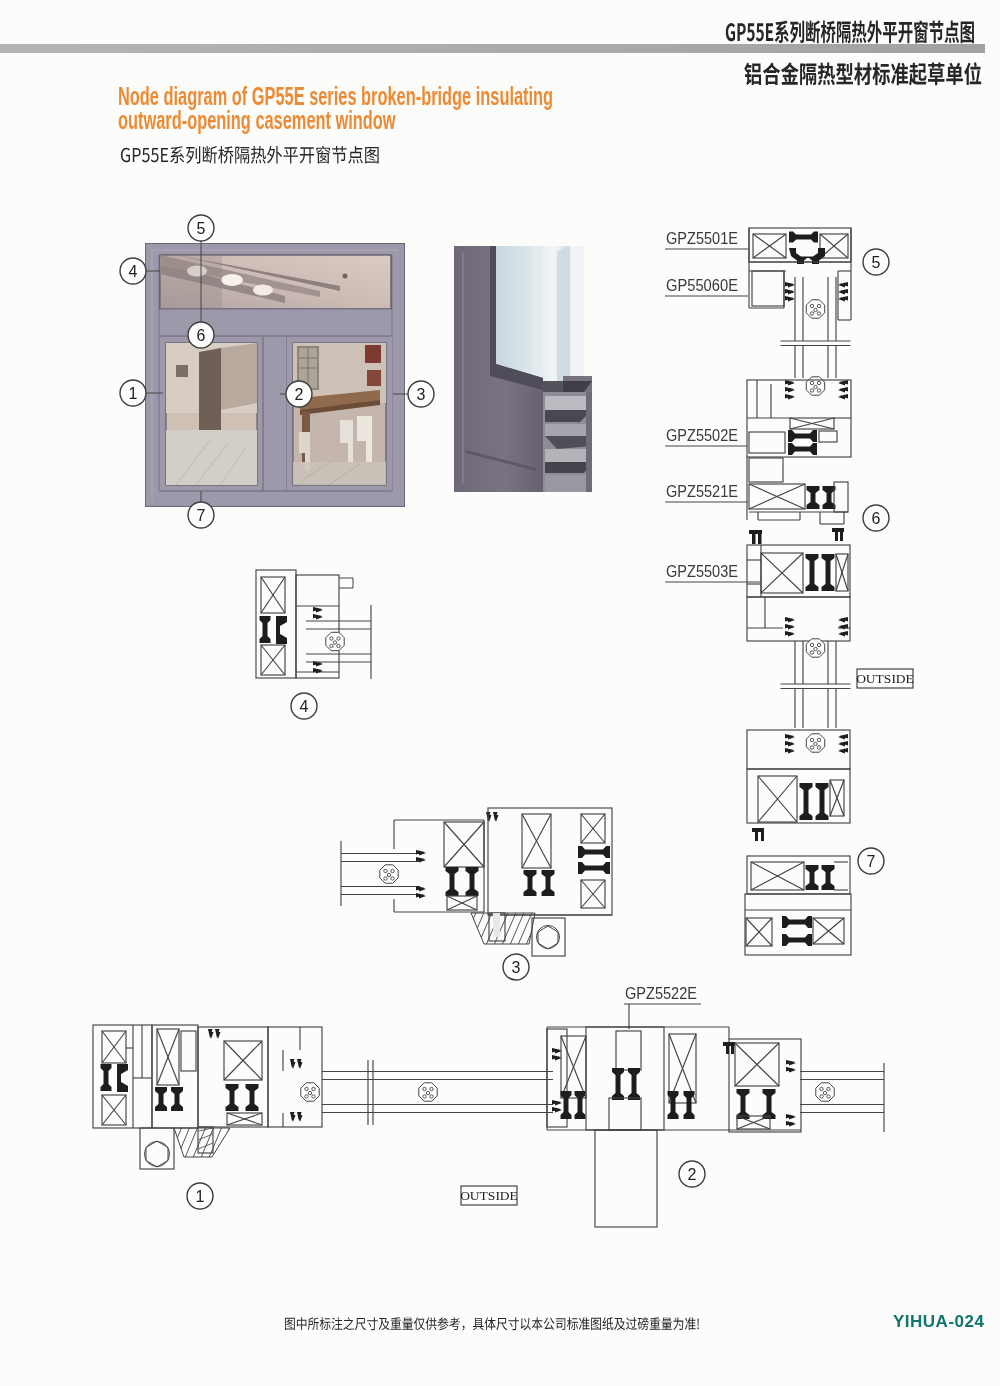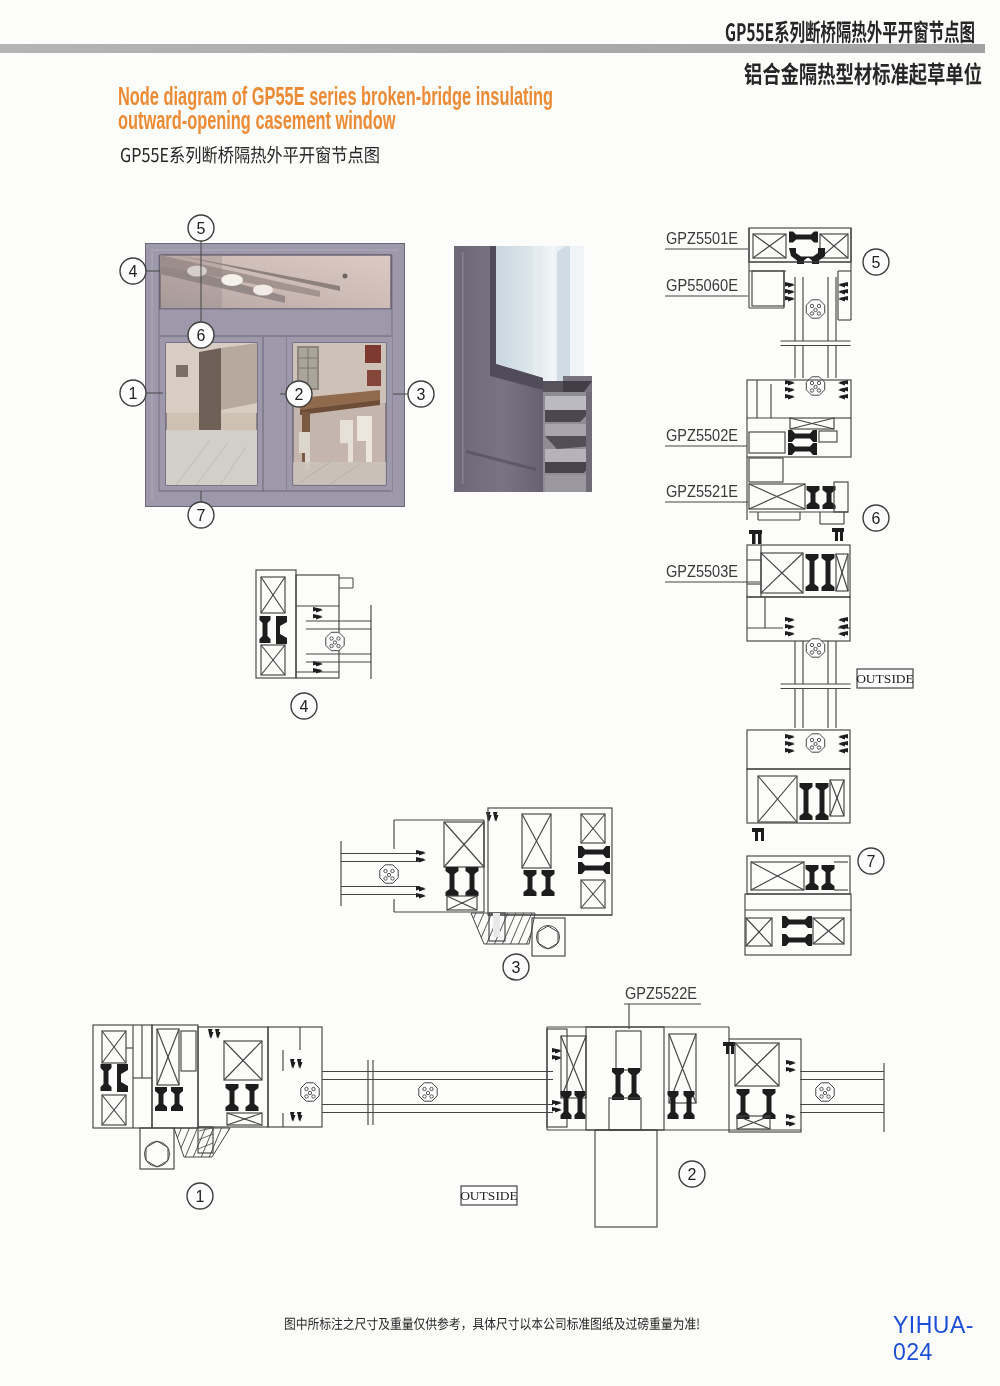--- a/index.html
+++ b/index.html
@@ -720,12 +720,12 @@
 
 <path transform="translate(725,41) scale(0.015452,-0.024000)" fill="#262626" d="M409 -14C511 -14 599 25 650 75V409H386V288H517V142C497 124 460 114 425 114C279 114 206 211 206 372C206 531 290 627 414 627C480 627 522 600 559 565L638 659C590 708 516 754 409 754C212 754 54 611 54 367C54 120 208 -14 409 -14Z M808 0H956V263H1055C1214 263 1341 339 1341 508C1341 683 1215 741 1051 741H808ZM956 380V623H1040C1142 623 1196 594 1196 508C1196 423 1147 380 1045 380Z M1661 -14C1796 -14 1919 81 1919 246C1919 407 1816 480 1691 480C1657 480 1631 474 1602 460L1616 617H1885V741H1489L1469 381L1536 338C1580 366 1604 376 1647 376C1721 376 1772 328 1772 242C1772 155 1718 106 1641 106C1573 106 1520 140 1478 181L1410 87C1466 32 1543 -14 1661 -14Z M2251 -14C2386 -14 2509 81 2509 246C2509 407 2406 480 2281 480C2247 480 2221 474 2192 460L2206 617H2475V741H2079L2059 381L2126 338C2170 366 2194 376 2237 376C2311 376 2362 328 2362 242C2362 155 2308 106 2231 106C2163 106 2110 140 2068 181L2000 87C2056 32 2133 -14 2251 -14Z M2655 0H3120V124H2803V322H3062V446H2803V617H3109V741H2655Z M3421 216C3374 153 3293 84 3217 43C3247 25 3298 -14 3322 -37C3395 13 3484 96 3543 173ZM3798 158C3876 100 3974 17 4018 -37L4125 34C4074 90 3973 169 3896 221ZM3821 441C3839 423 3859 402 3878 381L3577 361C3706 427 3835 506 3954 599L3867 677C3823 639 3774 602 3725 568L3526 558C3585 600 3643 648 3694 698C3824 711 3947 729 4051 754L3965 853C3796 812 3517 787 3271 778C3283 751 3297 703 3300 673C3373 675 3450 679 3527 684C3475 636 3423 598 3402 585C3372 564 3349 550 3326 547C3338 517 3354 466 3359 444C3382 453 3415 458 3572 469C3507 430 3452 401 3422 388C3359 356 3320 339 3281 333C3293 303 3310 248 3315 227C3348 240 3393 247 3623 266V44C3623 33 3618 30 3601 29C3584 29 3523 29 3471 31C3489 0 3509 -51 3515 -86C3589 -86 3645 -85 3689 -67C3733 -48 3745 -17 3745 41V275L3952 292C3977 259 3999 228 4014 202L4108 260C4068 324 3986 418 3911 488Z M4796 743V167H4914V743ZM5003 840V50C5003 34 4997 29 4980 29C4963 28 4908 28 4858 30C4874 -2 4891 -53 4896 -85C4978 -86 5034 -82 5072 -64C5110 -45 5123 -14 5123 51V840ZM4352 283C4389 252 4437 210 4470 177C4409 98 4331 39 4239 4C4264 -20 4295 -67 4311 -98C4541 9 4685 211 4733 563L4658 585L4637 582H4454C4464 617 4474 653 4482 689H4751V804H4227V689H4361C4330 553 4280 428 4208 348C4234 329 4281 287 4299 265C4345 320 4384 391 4416 472H4601C4585 402 4563 339 4535 282C4502 311 4455 348 4421 374Z M5372 753C5390 699 5404 627 5406 581L5483 606C5481 653 5465 723 5445 777ZM5748 742V439C5748 304 5741 155 5689 12V106H5351V261C5366 233 5385 195 5393 168C5429 201 5462 249 5491 303V126H5589V340C5616 302 5644 261 5658 235L5722 316C5702 339 5617 430 5589 454V460H5719V560H5589V602L5656 580C5677 624 5704 694 5729 755L5635 777C5626 726 5607 654 5589 605V849H5491V560H5370V460H5482C5450 389 5401 316 5351 272V817H5247V2H5685L5674 -26C5705 -45 5745 -74 5767 -98C5843 62 5859 238 5861 408H5950V-89H6063V408H6150V519H5861V667C5962 692 6069 726 6152 767L6053 856C5980 813 5858 769 5748 742Z M6348 850V663H6219V552H6341C6312 431 6259 290 6198 212C6218 180 6244 125 6255 91C6290 142 6321 216 6348 297V-89H6457V375C6475 338 6492 301 6501 276L6553 336C6574 312 6605 267 6616 244C6642 261 6667 279 6689 300V250C6689 166 6670 63 6535 -12C6559 -27 6604 -70 6621 -93C6769 -6 6803 134 6803 246V336H6725C6764 379 6796 429 6821 486H6905C6930 433 6962 380 6999 334H6915V-84H7035V293C7051 277 7067 262 7083 250C7101 277 7136 317 7161 336C7108 369 7056 426 7019 486H7140V593H6861C6871 628 6880 666 6887 705C6964 714 7039 727 7102 743L7033 842C6922 813 6751 793 6599 784C6611 757 6626 714 6629 686C6674 687 6722 690 6769 694C6763 658 6754 625 6743 593H6581V486H6694C6662 434 6621 390 6570 356C6554 384 6483 487 6457 520V552H6559V663H6457V850Z M7711 595H7979V537H7711ZM7611 675V456H8086V675ZM7568 812V711H8135V812ZM7244 810V-87H7347V703H7426C7410 638 7389 556 7369 495C7427 424 7439 359 7439 312C7439 283 7434 260 7422 251C7414 246 7405 244 7394 244C7383 242 7368 243 7351 245C7367 215 7377 170 7377 141C7401 141 7424 141 7442 144C7464 147 7483 154 7499 166C7531 190 7544 233 7544 298C7544 357 7532 428 7471 508C7500 585 7532 686 7558 770L7480 814L7463 810ZM7915 322C7902 282 7878 227 7856 186H7788L7847 212C7834 241 7805 289 7783 324L7711 295C7731 262 7755 216 7769 186H7705V108H7798V-66H7896V108H7989V186H7938L7997 290ZM7574 421V-90H7676V333H8015V19C8015 9 8012 7 8003 7C7994 6 7967 6 7941 7C7953 -20 7965 -61 7967 -90C8019 -90 8056 -88 8084 -73C8113 -56 8119 -28 8119 17V421Z M8506 109C8517 47 8525 -35 8525 -84L8643 -67C8642 -18 8630 61 8617 122ZM8710 111C8732 49 8755 -31 8761 -80L8881 -57C8873 -7 8847 71 8822 130ZM8914 113C8959 48 9012 -40 9033 -94L9147 -43C9122 12 9066 97 9020 157ZM8335 150C8303 80 8252 0 8212 -47L8327 -94C8368 -38 8418 47 8450 120ZM8720 851 8718 711H8601V610H8714C8711 564 8706 522 8699 484L8640 517L8589 443L8578 546L8479 523V606H8583V716H8479V847H8369V716H8236V606H8369V498L8213 465L8237 349L8369 382V289C8369 277 8365 273 8351 273C8338 273 8296 273 8256 275C8270 244 8285 198 8288 167C8355 167 8402 170 8436 187C8470 205 8479 234 8479 288V410L8585 437L8583 434L8667 383C8640 326 8600 279 8538 242C8564 222 8598 180 8612 153C8683 197 8731 252 8763 320C8801 294 8835 270 8858 249L8918 345C8889 368 8846 396 8799 425C8813 480 8821 542 8825 610H8918C8913 340 8914 171 9042 171C9117 171 9148 207 9159 330C9132 338 9092 356 9070 375C9067 304 9061 274 9047 274C9016 274 9020 433 9031 711H8830L8833 851Z M9379 850C9348 678 9288 511 9201 411C9229 393 9281 355 9302 335C9353 401 9397 490 9433 590H9584C9570 505 9550 431 9523 365C9487 393 9445 424 9413 447L9341 365C9380 334 9432 293 9470 258C9405 150 9315 73 9204 22C9234 1 9284 -49 9304 -79C9531 35 9680 278 9728 683L9642 708L9619 704H9470C9481 745 9491 787 9500 829ZM9768 849V-90H9894V426C9955 361 10022 288 10056 238L10158 319C10110 382 10008 480 9939 548L9894 515V849Z M10338 604C10371 537 10402 449 10412 395L10529 432C10517 488 10482 572 10448 637ZM10908 640C10889 574 10853 486 10821 428L10926 397C10960 449 11001 530 11037 607ZM10225 364V243H10616V-89H10741V243H11136V364H10741V669H11078V788H10278V669H10616V364Z M11804 678V433H11575V462V678ZM11225 433V318H11441C11422 200 11368 84 11222 -4C11252 -24 11298 -67 11319 -94C11493 16 11550 167 11568 318H11804V-90H11930V318H12136V433H11930V678H12107V792H11258V678H11451V463V433Z M12551 678C12460 619 12335 576 12235 552L12294 457C12408 488 12538 548 12636 616ZM12594 567C12582 536 12562 498 12542 465H12324V-90H12446V-62H12912V-84H13040V465H12666C12685 490 12705 517 12723 546ZM12446 23V379H12912V23ZM12547 183C12571 174 12597 164 12623 153C12572 127 12514 109 12455 97C12472 79 12494 47 12504 26C12579 45 12652 72 12714 110C12762 87 12804 63 12833 43L12892 106C12865 124 12828 144 12787 164C12828 201 12863 245 12887 298L12827 326L12810 322H12638L12656 357L12570 371C12550 326 12511 278 12452 241C12473 231 12502 205 12517 186C12546 207 12570 229 12590 253H12757C12741 234 12723 217 12703 201C12668 216 12633 229 12601 240ZM12583 829 12605 774H12243V596H12364V682H12807L12733 614C12841 573 12984 505 13052 459L13132 535C13097 557 13049 581 12997 605H13115V774H12750C12739 802 12725 832 12712 856ZM12807 682H12988V609C12927 637 12861 663 12807 682Z M13274 492V376H13510V-87H13638V376H13925V176C13925 162 13919 159 13900 158C13881 158 13809 158 13751 161C13767 125 13782 71 13786 34C13879 34 13945 34 13991 53C14039 72 14051 109 14051 173V492ZM13795 850V751H13567V850H13444V751H13228V636H13444V540H13567V636H13795V540H13922V636H14131V751H13922V850Z M14447 444H14906V315H14447ZM14498 128C14511 59 14519 -30 14519 -83L14640 -68C14639 -15 14627 72 14612 139ZM14704 127C14733 62 14763 -25 14773 -78L14890 -48C14878 5 14844 89 14814 152ZM14908 133C14955 66 15010 -25 15031 -83L15147 -38C15122 21 15064 108 15015 172ZM14334 164C14305 91 14257 11 14208 -32L14319 -86C14371 -32 14420 55 14449 135ZM14332 555V204H15029V555H14735V649H15095V761H14735V850H14613V555Z M15251 811V-90H15366V-54H15988V-90H16109V811ZM15445 139C15579 124 15744 86 15844 51H15366V349C15383 325 15401 291 15409 268C15464 281 15519 298 15574 319L15537 267C15621 250 15727 214 15786 186L15835 260C15778 285 15684 314 15604 331C15631 343 15659 355 15685 369C15762 330 15848 300 15935 281C15946 303 15968 334 15988 356V51H15857L15908 132C15805 166 15636 203 15499 217ZM15583 704C15535 631 15451 559 15370 514C15393 497 15431 462 15449 442C15469 455 15489 470 15510 487C15532 467 15556 448 15581 430C15513 403 15438 381 15366 367V704ZM15594 704H15988V372C15919 385 15849 404 15786 428C15854 475 15912 530 15953 592L15886 632L15869 627H15649C15661 642 15673 658 15683 673ZM15681 476C15645 495 15613 516 15586 539H15779C15751 516 15717 495 15681 476Z"></path>
 
 <path transform="translate(744,83) scale(0.018308,-0.024000)" fill="#262626" d="M562 706H782V557H562ZM449 811V450H902V811ZM420 353V-88H533V-36H813V-84H932V353ZM533 72V245H813V72ZM56 361V253H178V102C178 49 145 11 123 -7C141 -24 171 -65 182 -88C200 -67 233 -44 406 66C397 89 384 137 379 169L288 115V253H390V361H288V458H378V565H131C150 588 168 613 184 640H404V752H245C254 773 263 794 271 815L166 848C134 759 80 674 19 619C36 591 65 528 73 502C85 513 96 524 107 537V458H178V361Z M1509 854C1403 698 1213 575 1028 503C1062 472 1097 427 1116 393C1161 414 1207 438 1251 465V416H1752V483C1800 454 1849 430 1898 407C1914 445 1949 490 1980 518C1844 567 1711 635 1582 754L1616 800ZM1344 527C1403 570 1459 617 1509 669C1568 612 1626 566 1683 527ZM1185 330V-88H1308V-44H1705V-84H1834V330ZM1308 67V225H1705V67Z M2486 861C2391 712 2210 610 2020 556C2051 526 2084 479 2101 445C2145 461 2188 479 2230 499V450H2434V346H2114V238H2260L2180 204C2214 154 2248 87 2264 42H2066V-68H2936V42H2720C2751 85 2790 145 2826 202L2725 238H2884V346H2563V450H2765V509C2810 486 2856 466 2901 451C2920 481 2957 530 2984 555C2833 597 2670 681 2572 770L2600 810ZM2674 560H2341C2400 597 2454 640 2503 689C2553 642 2612 598 2674 560ZM2434 238V42H2288L2370 78C2356 122 2318 188 2282 238ZM2563 238H2709C2689 185 2652 115 2622 70L2688 42H2563Z M3532 595H3800V537H3532ZM3432 675V456H3907V675ZM3389 812V711H3956V812ZM3065 810V-87H3168V703H3247C3231 638 3210 556 3190 495C3248 424 3260 359 3260 312C3260 283 3255 260 3243 251C3235 246 3226 244 3215 244C3204 242 3189 243 3172 245C3188 215 3198 170 3198 141C3222 141 3245 141 3263 144C3285 147 3304 154 3320 166C3352 190 3365 233 3365 298C3365 357 3353 428 3292 508C3321 585 3353 686 3379 770L3301 814L3284 810ZM3736 322C3723 282 3699 227 3677 186H3609L3668 212C3655 241 3626 289 3604 324L3532 295C3552 262 3576 216 3590 186H3526V108H3619V-66H3717V108H3810V186H3759L3818 290ZM3395 421V-90H3497V333H3836V19C3836 9 3833 7 3824 7C3815 6 3788 6 3762 7C3774 -20 3786 -61 3788 -90C3840 -90 3877 -88 3905 -73C3934 -56 3940 -28 3940 17V421Z M4327 109C4338 47 4346 -35 4346 -84L4464 -67C4463 -18 4451 61 4438 122ZM4531 111C4553 49 4576 -31 4582 -80L4702 -57C4694 -7 4668 71 4643 130ZM4735 113C4780 48 4833 -40 4854 -94L4968 -43C4943 12 4887 97 4841 157ZM4156 150C4124 80 4073 0 4033 -47L4148 -94C4189 -38 4239 47 4271 120ZM4541 851 4539 711H4422V610H4535C4532 564 4527 522 4520 484L4461 517L4410 443L4399 546L4300 523V606H4404V716H4300V847H4190V716H4057V606H4190V498L4034 465L4058 349L4190 382V289C4190 277 4186 273 4172 273C4159 273 4117 273 4077 275C4091 244 4106 198 4109 167C4176 167 4223 170 4257 187C4291 205 4300 234 4300 288V410L4406 437L4404 434L4488 383C4461 326 4421 279 4359 242C4385 222 4419 180 4433 153C4504 197 4552 252 4584 320C4622 294 4656 270 4679 249L4739 345C4710 368 4667 396 4620 425C4634 480 4642 542 4646 610H4739C4734 340 4735 171 4863 171C4938 171 4969 207 4980 330C4953 338 4913 356 4891 375C4888 304 4882 274 4868 274C4837 274 4841 433 4852 711H4651L4654 851Z M5611 792V452H5721V792ZM5794 838V411C5794 398 5790 395 5775 395C5761 393 5712 393 5666 395C5681 366 5697 320 5702 290C5772 290 5824 292 5861 308C5898 326 5908 354 5908 409V838ZM5364 709V604H5279V709ZM5148 243V134H5438V54H5046V-57H5951V54H5561V134H5851V243H5561V322H5476V498H5569V604H5476V709H5547V814H5090V709H5169V604H5056V498H5157C5142 448 5108 400 5035 362C5056 345 5097 301 5113 278C5213 333 5255 415 5271 498H5364V305H5438V243Z M6744 848V643H6476V529H6708C6635 383 6513 235 6390 157C6420 132 6456 90 6477 59C6573 131 6669 244 6744 364V58C6744 40 6737 35 6719 34C6700 34 6639 34 6584 36C6600 2 6619 -52 6624 -85C6711 -85 6774 -82 6816 -62C6857 -43 6871 -11 6871 57V529H6967V643H6871V848ZM6200 850V643H6045V529H6185C6151 409 6088 275 6016 195C6037 163 6066 112 6078 76C6124 131 6165 211 6200 299V-89H6321V365C6354 323 6387 277 6406 245L6476 347C6454 372 6359 469 6321 503V529H6448V643H6321V850Z M7467 788V676H7908V788ZM7773 315C7816 212 7856 78 7866 -4L7974 35C7961 119 7917 248 7872 349ZM7465 345C7441 241 7399 132 7348 63C7374 50 7421 18 7442 1C7494 79 7544 203 7573 320ZM7421 549V437H7617V54C7617 41 7613 38 7600 38C7587 38 7545 37 7505 39C7521 4 7536 -49 7539 -84C7607 -84 7656 -82 7693 -62C7731 -42 7739 -8 7739 51V437H7964V549ZM7173 850V652H7034V541H7150C7124 429 7074 298 7016 226C7037 195 7066 142 7077 109C7113 161 7146 238 7173 321V-89H7292V385C7319 342 7346 296 7360 266L7424 361C7406 385 7321 489 7292 520V541H7409V652H7292V850Z M8034 761C8078 683 8132 579 8155 514L8272 571C8246 635 8187 735 8142 810ZM8035 8 8161 -44C8205 57 8252 179 8293 297L8182 352C8137 225 8078 92 8035 8ZM8459 375H8638V282H8459ZM8459 478V574H8638V478ZM8600 800C8623 763 8650 715 8668 676H8488C8508 721 8526 768 8542 815L8432 843C8383 683 8297 530 8193 436C8218 415 8259 371 8277 348C8301 373 8325 401 8348 432V-91H8459V-25H8969V82H8756V179H8933V282H8756V375H8934V478H8756V574H8953V676H8734L8787 704C8769 743 8735 803 8703 847ZM8459 179H8638V82H8459Z M9077 389C9075 217 9064 50 9015 -52C9041 -63 9094 -88 9115 -103C9136 -54 9152 6 9163 73C9241 -39 9361 -64 9547 -64H9935C9942 -28 9963 27 9981 54C9890 50 9623 50 9547 51C9470 51 9406 55 9354 70V236H9496V339H9354V447H9505V553H9331V646H9480V750H9331V847H9219V750H9070V646H9219V553H9042V447H9244V136C9218 164 9198 201 9181 250C9184 293 9186 336 9187 381ZM9542 552V243C9542 128 9576 96 9687 96C9710 96 9804 96 9829 96C9927 96 9957 137 9970 287C9939 295 9890 314 9866 332C9861 221 9855 203 9819 203C9797 203 9721 203 9704 203C9664 203 9658 207 9658 243V448H9798V423H9913V811H9534V706H9798V552Z M10268 375H10727V317H10268ZM10268 516H10727V460H10268ZM10153 608V226H10435V165H10053V57H10435V-89H10556V57H10950V165H10556V226H10847V608ZM10056 792V687H10266V624H10383V687H10614V624H10731V687H10946V792H10731V850H10614V792H10383V850H10266V792Z M11254 422H11436V353H11254ZM11560 422H11750V353H11560ZM11254 581H11436V513H11254ZM11560 581H11750V513H11560ZM11682 842C11662 792 11628 728 11595 679H11380L11424 700C11404 742 11358 802 11320 846L11216 799C11245 764 11277 717 11298 679H11137V255H11436V189H11048V78H11436V-87H11560V78H11955V189H11560V255H11874V679H11731C11758 716 11788 760 11816 803Z M12421 508C12448 374 12473 198 12481 94L12599 127C12589 229 12560 401 12530 533ZM12553 836C12569 788 12590 724 12598 681H12363V565H12922V681H12613L12718 711C12707 753 12686 816 12667 864ZM12326 66V-50H12956V66H12785C12821 191 12858 366 12883 517L12757 537C12744 391 12710 197 12676 66ZM12259 846C12208 703 12121 560 12030 470C12050 441 12083 375 12094 345C12116 368 12137 393 12158 421V-88H12279V609C12315 674 12346 743 12372 810Z"></path>
 
 <path transform="translate(120,162) scale(0.016229,-0.019000)" fill="#262626" d="M389 -13C487 -13 568 23 615 72V380H374V303H530V111C501 84 450 68 398 68C241 68 153 184 153 369C153 552 249 665 397 665C470 665 518 634 555 596L605 656C563 700 496 746 394 746C200 746 58 603 58 366C58 128 196 -13 389 -13Z M790 0H882V292H1003C1164 292 1273 363 1273 518C1273 678 1163 733 999 733H790ZM882 367V658H987C1116 658 1181 625 1181 518C1181 413 1120 367 991 367Z M1584 -13C1707 -13 1824 78 1824 238C1824 400 1724 472 1603 472C1559 472 1526 461 1493 443L1512 655H1788V733H1432L1408 391L1457 360C1499 388 1530 403 1579 403C1671 403 1731 341 1731 236C1731 129 1662 63 1575 63C1490 63 1436 102 1395 144L1349 84C1399 35 1469 -13 1584 -13Z M2139 -13C2262 -13 2379 78 2379 238C2379 400 2279 472 2158 472C2114 472 2081 461 2048 443L2067 655H2343V733H1987L1963 391L2012 360C2054 388 2085 403 2134 403C2226 403 2286 341 2286 236C2286 129 2217 63 2130 63C2045 63 1991 102 1950 144L1904 84C1954 35 2024 -13 2139 -13Z M2533 0H2966V79H2625V346H2903V425H2625V655H2955V733H2533Z M3307 224C3254 152 3171 78 3091 30C3111 19 3142 -6 3157 -20C3233 34 3322 116 3382 197ZM3657 190C3740 126 3843 34 3893 -22L3957 23C3903 80 3800 168 3716 229ZM3685 444C3711 420 3739 392 3766 363L3326 334C3476 408 3629 500 3777 612L3719 660C3669 619 3614 580 3561 543L3316 531C3388 582 3461 646 3528 716C3658 729 3781 747 3876 770L3824 833C3662 792 3371 765 3128 753C3136 736 3145 706 3147 688C3235 692 3329 698 3422 706C3357 638 3283 578 3257 561C3227 539 3203 524 3183 521C3191 502 3202 469 3204 454C3225 462 3256 466 3459 478C3374 425 3301 385 3266 369C3204 338 3159 319 3127 315C3136 295 3147 260 3150 245C3178 256 3217 261 3492 282V20C3492 9 3489 5 3472 4C3456 3 3401 3 3341 6C3353 -15 3366 -47 3370 -69C3443 -69 3493 -68 3526 -56C3560 -44 3568 -23 3568 19V288L3817 306C3846 273 3870 242 3887 216L3947 252C3906 313 3820 405 3743 474Z M4663 724V164H4737V724ZM4869 835V17C4869 1 4863 -4 4847 -4C4831 -5 4779 -5 4724 -3C4734 -24 4746 -56 4749 -76C4826 -76 4874 -74 4903 -63C4933 -51 4945 -29 4945 18V835ZM4202 302C4253 267 4315 218 4354 181C4286 85 4199 17 4100 -22C4116 -37 4136 -66 4145 -85C4357 10 4512 205 4562 552L4516 566L4503 563H4278C4294 611 4308 662 4320 714H4592V786H4082V714H4245C4210 561 4154 419 4074 326C4091 315 4120 290 4132 276C4179 335 4219 409 4253 494H4480C4461 400 4432 317 4394 247C4355 281 4294 326 4245 357Z M5487 773C5473 721 5446 643 5424 594L5469 578C5493 623 5522 695 5547 755ZM5211 755C5233 700 5250 628 5254 580L5307 598C5302 645 5283 717 5260 771ZM5341 838V539H5198V474H5332C5297 385 5236 290 5180 238C5190 222 5206 195 5213 176C5259 220 5305 294 5341 370V120H5406V386C5441 340 5484 280 5501 250L5545 302C5525 329 5435 434 5406 462V474H5552V539H5406V838ZM5105 804V22H5526V89H5172V804ZM5590 739V421C5590 266 5581 104 5511 -40C5530 -51 5556 -70 5569 -85C5648 70 5661 242 5661 421V434H5806V-81H5877V434H5982V504H5661V690C5773 714 5894 747 5978 786L5916 842C5841 803 5706 765 5590 739Z M6542 335V258C6542 168 6518 52 6387 -34C6402 -44 6431 -70 6441 -85C6580 9 6614 149 6614 256V335ZM6778 333V-76H6853V333ZM6422 580V512H6568C6526 433 6467 370 6389 325C6404 311 6427 279 6436 265C6531 325 6599 407 6647 512H6748C6793 420 6869 323 6940 272C6952 289 6975 314 6991 327C6930 365 6864 438 6820 512H6977V580H6673C6688 624 6700 672 6710 724C6791 734 6868 747 6929 763L6883 826C6781 796 6601 776 6451 765C6459 748 6469 721 6471 703C6523 706 6579 710 6635 715C6626 667 6614 621 6598 580ZM6214 840V647H6071V577H6207C6176 440 6114 281 6051 197C6065 179 6083 146 6091 124C6137 191 6181 298 6214 410V-79H6282V450C6309 402 6339 344 6352 314L6398 368C6382 397 6307 510 6282 541V577H6400V647H6282V840Z M7529 619H7849V525H7529ZM7464 674V470H7917V674ZM7413 795V730H7973V795ZM7099 800V-77H7165V732H7292C7271 665 7241 577 7212 505C7284 425 7302 357 7302 302C7302 271 7296 243 7281 232C7273 226 7262 224 7250 223C7234 222 7214 223 7192 224C7203 205 7210 176 7211 158C7233 157 7258 157 7278 159C7298 162 7316 167 7330 178C7358 198 7369 241 7369 295C7369 358 7352 430 7280 514C7313 593 7350 692 7379 773L7330 803L7319 800ZM7787 339C7769 297 7737 236 7710 194H7528V141H7655V-58H7719V141H7852V194H7767C7792 231 7818 275 7841 316ZM7543 321C7572 281 7605 228 7620 194L7670 218C7656 251 7621 303 7592 341ZM7421 414V-80H7486V355H7890V-4C7890 -15 7887 -17 7876 -17C7866 -18 7834 -18 7798 -17C7806 -35 7815 -62 7817 -80C7870 -80 7906 -79 7928 -68C7951 -57 7957 -38 7957 -5V414Z M8364 111C8376 51 8384 -27 8384 -74L8458 -63C8457 -17 8446 59 8433 118ZM8570 113C8596 54 8621 -24 8631 -72L8705 -56C8695 -9 8667 68 8640 126ZM8777 118C8827 56 8884 -30 8908 -84L8979 -51C8952 2 8893 86 8843 146ZM8195 140C8162 71 8109 -6 8064 -53L8134 -82C8180 -30 8231 51 8265 121ZM8237 839V700H8087V630H8237V476L8067 432L8085 360L8237 403V251C8237 239 8232 235 8219 235C8207 235 8165 234 8119 235C8129 216 8138 188 8141 168C8206 168 8247 169 8272 181C8298 192 8307 212 8307 251V423L8435 459L8426 527L8307 495V630H8424V700H8307V839ZM8587 841 8585 696H8449V631H8582C8579 565 8573 507 8562 457L8479 506L8442 454C8474 436 8508 414 8543 392C8515 317 8468 261 8389 219C8405 207 8427 181 8437 165C8520 211 8572 272 8604 352C8651 320 8694 288 8722 264L8761 323C8729 350 8679 384 8625 418C8641 479 8649 549 8653 631H8788C8785 335 8784 160 8903 161C8961 161 8984 193 8993 308C8975 313 8949 325 8934 337C8931 255 8923 227 8906 227C8852 227 8852 382 8860 696H8656L8659 841Z M9252 841C9216 665 9152 500 9060 396C9078 385 9110 361 9124 348C9180 418 9228 511 9266 616H9457C9440 510 9414 418 9379 339C9336 375 9277 418 9229 448L9184 398C9238 362 9303 312 9346 272C9274 141 9177 50 9059 -10C9079 -23 9109 -53 9122 -72C9336 45 9493 279 9546 674L9494 690L9479 687H9290C9304 732 9316 779 9327 827ZM9632 840V-79H9710V467C9790 400 9880 315 9925 258L9987 311C9933 374 9823 470 9737 537L9710 516V840Z M10195 630C10234 556 10273 459 10287 399L10358 424C10344 482 10303 578 10263 650ZM10776 655C10751 582 10705 480 10667 417L10732 396C10771 456 10818 552 10855 633ZM10073 348V273H10480V-79H10558V273H10970V348H10558V698H10914V773H10126V698H10480V348Z M11670 703V418H11390V461V703ZM11073 418V346H11309C11295 209 11244 75 11075 -28C11095 -41 11122 -66 11135 -84C11320 33 11372 189 11386 346H11670V-81H11747V346H11970V418H11747V703H11939V775H11110V703H11314V461L11313 418Z M12392 673C12314 611 12203 561 12107 534L12146 476C12251 508 12363 568 12447 637ZM12597 631C12700 587 12831 516 12895 469L12944 518C12875 566 12743 632 12643 674ZM12453 573C12438 543 12412 503 12388 471H12185V-82H12260V-40H12790V-76H12868V471H12467C12489 497 12512 527 12532 557ZM12260 17V414H12790V17ZM12386 219C12426 203 12469 183 12511 162C12448 124 12373 97 12298 82C12310 69 12324 48 12331 33C12415 54 12497 86 12567 133C12619 104 12665 75 12696 51L12735 94C12705 117 12662 143 12615 169C12662 209 12700 258 12726 318L12686 337L12675 335H12448C12458 352 12467 369 12475 386L12416 395C12394 346 12353 288 12295 244C12309 237 12329 220 12340 208C12369 232 12394 259 12415 286H12644C12623 252 12594 222 12561 196C12515 219 12467 240 12423 257ZM12447 826C12459 805 12471 779 12482 755H12098V597H12173V695H12865V601H12943V755H12572C12559 784 12541 818 12525 845Z M13119 486V414H13381V-78H13460V414H13793V154C13793 139 13787 135 13768 134C13748 133 13680 133 13607 135C13617 112 13627 80 13630 57C13725 57 13787 57 13824 69C13860 82 13870 106 13870 152V486ZM13655 840V727H13387V840H13310V727H13076V655H13310V540H13387V655H13655V540H13733V655H13967V727H13733V840Z M14258 465H14781V286H14258ZM14361 128C14374 63 14382 -21 14382 -71L14458 -61C14457 -13 14447 70 14432 134ZM14568 127C14597 65 14627 -19 14638 -69L14711 -50C14699 0 14667 81 14636 142ZM14772 135C14822 72 14878 -17 14901 -72L14972 -42C14947 13 14889 98 14839 161ZM14198 155C14167 81 14116 0 14063 -46L14131 -79C14186 -26 14237 58 14269 136ZM14187 536V216H14856V536H14551V663H14931V734H14551V840H14476V536Z M15396 279C15476 262 15578 227 15634 199L15665 250C15609 276 15508 309 15428 325ZM15296 152C15434 135 15607 95 15703 61L15736 117C15639 149 15466 188 15331 203ZM15105 796V-80H15177V-38H15863V-80H15938V796ZM15177 29V728H15863V29ZM15435 708C15385 626 15299 548 15213 497C15229 487 15255 464 15266 452C15296 472 15327 496 15358 523C15388 491 15425 461 15465 434C15380 394 15284 364 15195 346C15208 332 15224 303 15231 285C15329 308 15434 345 15529 396C15612 351 15707 317 15802 296C15811 314 15830 340 15844 353C15756 369 15668 396 15590 432C15665 481 15728 538 15770 606L15727 631L15716 628H15457C15472 647 15486 666 15498 686ZM15399 563 15406 570H15665C15629 531 15581 496 15527 465C15476 494 15432 527 15399 563Z"></path>
 
 <path transform="translate(284,1329) scale(0.011777,-0.014000)" fill="#262626" d="M375 279C455 262 557 227 613 199L644 250C588 276 487 309 407 325ZM275 152C413 135 586 95 682 61L715 117C618 149 445 188 310 203ZM84 796V-80H156V-38H842V-80H917V796ZM156 29V728H842V29ZM414 708C364 626 278 548 192 497C208 487 234 464 245 452C275 472 306 496 337 523C367 491 404 461 444 434C359 394 263 364 174 346C187 332 203 303 210 285C308 308 413 345 508 396C591 351 686 317 781 296C790 314 809 340 823 353C735 369 647 396 569 432C644 481 707 538 749 606L706 631L695 628H436C451 647 465 666 477 686ZM378 563 385 570H644C608 531 560 496 506 465C455 494 411 527 378 563Z M1458 840V661H1096V186H1171V248H1458V-79H1537V248H1825V191H1902V661H1537V840ZM1171 322V588H1458V322ZM1825 322H1537V588H1825Z M2534 739V406C2534 267 2523 91 2404 -32C2420 -42 2451 -67 2462 -82C2591 48 2611 255 2611 406V429H2766V-77H2841V429H2958V501H2611V684C2726 702 2854 728 2939 764L2888 828C2806 790 2659 758 2534 739ZM2172 361V391V521H2370V361ZM2441 819C2362 783 2218 756 2098 741V391C2098 261 2093 88 2029 -34C2045 -43 2077 -68 2090 -82C2147 22 2165 167 2170 293H2442V589H2172V685C2284 699 2408 721 2489 756Z M3466 764V693H3902V764ZM3779 325C3826 225 3873 95 3888 16L3957 41C3940 120 3892 247 3843 345ZM3491 342C3465 236 3420 129 3364 57C3381 49 3411 28 3425 18C3479 94 3529 211 3560 327ZM3422 525V454H3636V18C3636 5 3632 1 3617 0C3604 0 3557 -1 3505 1C3515 -22 3526 -54 3529 -76C3599 -76 3645 -74 3674 -62C3703 -49 3712 -26 3712 17V454H3956V525ZM3202 840V628H3049V558H3186C3153 434 3088 290 3024 215C3038 196 3058 165 3066 145C3116 209 3165 314 3202 422V-79H3277V444C3311 395 3351 333 3368 301L3412 360C3392 388 3306 498 3277 531V558H3408V628H3277V840Z M4094 774C4159 743 4242 695 4284 662L4327 724C4284 755 4200 800 4136 828ZM4042 497C4105 467 4187 420 4227 388L4269 451C4227 482 4144 526 4083 553ZM4071 -18 4134 -69C4194 24 4263 150 4316 255L4262 305C4204 191 4125 59 4071 -18ZM4548 819C4582 767 4617 697 4631 653L4704 682C4689 726 4651 793 4616 844ZM4334 649V578H4597V352H4372V281H4597V23H4302V-49H4962V23H4675V281H4902V352H4675V578H4938V649Z M5234 133C5182 133 5116 79 5049 5L5105 -63C5152 3 5199 62 5232 62C5254 62 5286 28 5326 3C5394 -40 5475 -51 5597 -51C5694 -51 5866 -46 5940 -41C5941 -19 5954 21 5962 41C5866 30 5717 22 5599 22C5488 22 5405 29 5342 70L5316 87C5522 215 5746 424 5868 609L5812 646L5797 642H5100V568H5741C5627 416 5428 236 5247 131ZM5415 810C5454 759 5501 686 5520 642L5591 682C5569 724 5521 793 5482 845Z M6178 792V509C6178 345 6166 125 6033 -31C6050 -40 6082 -68 6095 -84C6209 49 6245 239 6255 399H6514C6578 165 6698 -2 6906 -78C6917 -56 6940 -26 6958 -9C6765 51 6648 200 6591 399H6861V792ZM6258 718H6784V472H6258V509Z M7167 414C7241 337 7319 230 7350 159L7418 202C7385 274 7304 378 7230 453ZM7634 840V627H7052V553H7634V32C7634 8 7626 1 7602 0C7575 0 7488 -1 7395 2C7408 -21 7424 -58 7429 -82C7537 -82 7614 -80 7655 -67C7697 -54 7713 -30 7713 32V553H7949V627H7713V840Z M8090 786V711H8266V628C8266 449 8250 197 8035 -2C8052 -16 8080 -46 8091 -66C8264 97 8320 292 8337 463C8390 324 8462 207 8559 116C8475 55 8379 13 8277 -12C8292 -28 8311 -59 8320 -78C8429 -47 8530 0 8619 66C8700 4 8797 -42 8913 -73C8924 -51 8947 -19 8964 -3C8854 23 8761 64 8682 118C8787 216 8867 349 8909 526L8859 547L8845 543H8653C8672 618 8692 709 8709 786ZM8621 166C8482 286 8396 455 8344 662V711H8616C8597 627 8574 535 8553 472H8814C8774 345 8706 243 8621 166Z M9159 540V229H9459V160H9127V100H9459V13H9052V-48H9949V13H9534V100H9886V160H9534V229H9848V540H9534V601H9944V663H9534V740C9651 749 9761 761 9847 776L9807 834C9649 806 9366 787 9133 781C9140 766 9148 739 9149 722C9247 724 9354 728 9459 734V663H9058V601H9459V540ZM9232 360H9459V284H9232ZM9534 360H9772V284H9534ZM9232 486H9459V411H9232ZM9534 486H9772V411H9534Z M10250 665H10747V610H10250ZM10250 763H10747V709H10250ZM10177 808V565H10822V808ZM10052 522V465H10949V522ZM10230 273H10462V215H10230ZM10535 273H10777V215H10535ZM10230 373H10462V317H10230ZM10535 373H10777V317H10535ZM10047 3V-55H10955V3H10535V61H10873V114H10535V169H10851V420H10159V169H10462V114H10131V61H10462V3Z M11364 730V659H11414L11400 656C11442 471 11504 312 11595 185C11509 91 11407 24 11298 -17C11313 -32 11333 -60 11343 -79C11453 -33 11555 33 11641 125C11716 38 11808 -30 11921 -75C11933 -57 11954 -28 11971 -14C11857 28 11765 95 11690 181C11795 314 11874 490 11912 718L11863 734L11850 730ZM11471 659H11827C11791 491 11727 352 11643 242C11562 357 11507 499 11471 659ZM11295 834C11233 676 11132 523 11025 425C11039 407 11063 368 11071 350C11111 388 11149 433 11186 483V-78H11260V594C11302 663 11338 737 11368 811Z M12484 178C12442 100 12372 22 12303 -30C12321 -41 12349 -65 12363 -77C12431 -20 12507 69 12556 155ZM12712 141C12778 74 12852 -19 12886 -80L12949 -40C12914 20 12839 109 12771 175ZM12269 838C12212 686 12119 535 12021 439C12034 421 12056 382 12063 364C12097 399 12130 440 12162 484V-78H12236V600C12276 669 12311 742 12340 816ZM12732 830V626H12537V829H12464V626H12335V554H12464V307H12310V234H12960V307H12806V554H12949V626H12806V830ZM12537 554H12732V307H12537Z M13548 401C13480 353 13353 308 13254 284C13272 269 13291 247 13302 231C13404 260 13530 310 13610 368ZM13635 284C13547 219 13381 166 13239 140C13254 124 13272 100 13282 82C13433 115 13598 174 13698 253ZM13761 177C13649 69 13422 8 13176 -17C13191 -34 13205 -62 13213 -82C13470 -50 13703 18 13829 144ZM13179 591C13202 599 13233 602 13404 611C13390 578 13374 547 13356 517H13053V450H13307C13237 365 13145 299 13039 253C13056 239 13085 209 13096 194C13216 254 13322 338 13401 450H13606C13681 345 13801 250 13915 199C13926 218 13950 246 13966 261C13867 298 13761 370 13691 450H13950V517H13443C13460 548 13476 581 13489 615L13769 628C13795 605 13817 583 13833 564L13895 609C13840 670 13728 754 13637 810L13579 771C13617 746 13659 717 13699 686L13312 672C13375 710 13439 757 13499 808L13431 845C13359 775 13260 710 13228 693C13200 676 13177 665 13157 663C13165 643 13175 607 13179 591Z M14836 794C14764 703 14675 619 14575 544H14490V658H14708V722H14490V840H14416V722H14159V658H14416V544H14070V478H14482C14345 388 14194 313 14040 259C14052 242 14068 209 14075 192C14165 227 14254 268 14341 315C14318 260 14290 199 14266 155H14712C14697 63 14681 18 14659 3C14648 -5 14635 -6 14610 -6C14583 -6 14502 -5 14428 2C14442 -18 14452 -47 14453 -68C14527 -73 14597 -73 14631 -72C14672 -70 14695 -66 14718 -46C14750 -18 14772 46 14792 183C14795 194 14797 217 14797 217H14375L14419 317H14845V378H14449C14500 409 14550 443 14597 478H14939V544H14681C14760 610 14832 682 14894 759Z M15157 -107C15262 -70 15330 12 15330 120C15330 190 15300 235 15245 235C15204 235 15169 210 15169 163C15169 116 15203 92 15244 92L15261 94C15256 25 15212 -22 15135 -54Z M16605 84C16716 32 16832 -32 16902 -81L16962 -25C16887 22 16766 86 16653 137ZM16328 133C16266 79 16141 12 16040 -26C16058 -40 16083 -65 16095 -81C16196 -40 16319 25 16399 88ZM16212 792V209H16052V141H16951V209H16802V792ZM16284 209V300H16727V209ZM16284 586H16727V501H16284ZM16284 644V730H16727V644ZM16284 444H16727V357H16284Z M17251 836C17201 685 17119 535 17030 437C17045 420 17067 380 17074 363C17104 397 17133 436 17160 479V-78H17232V605C17266 673 17296 745 17321 816ZM17416 175V106H17581V-74H17654V106H17815V175H17654V521C17716 347 17812 179 17916 84C17930 104 17955 130 17973 143C17865 230 17761 398 17702 566H17954V638H17654V837H17581V638H17298V566H17536C17474 396 17369 226 17259 138C17276 125 17301 99 17313 81C17419 177 17517 342 17581 518V175Z M18178 792V509C18178 345 18166 125 18033 -31C18050 -40 18082 -68 18095 -84C18209 49 18245 239 18255 399H18514C18578 165 18698 -2 18906 -78C18917 -56 18940 -26 18958 -9C18765 51 18648 200 18591 399H18861V792ZM18258 718H18784V472H18258V509Z M19167 414C19241 337 19319 230 19350 159L19418 202C19385 274 19304 378 19230 453ZM19634 840V627H19052V553H19634V32C19634 8 19626 1 19602 0C19575 0 19488 -1 19395 2C19408 -21 19424 -58 19429 -82C19537 -82 19614 -80 19655 -67C19697 -54 19713 -30 19713 32V553H19949V627H19713V840Z M20374 712C20432 640 20497 538 20525 473L20592 513C20562 577 20497 674 20438 747ZM20761 801C20739 356 20668 107 20346 -21C20364 -36 20393 -70 20403 -86C20539 -24 20632 56 20697 163C20777 83 20860 -13 20900 -77L20966 -28C20918 43 20819 148 20733 230C20799 373 20827 558 20841 798ZM20141 20C20166 43 20203 65 20493 204C20487 220 20477 253 20473 274L20240 165V763H20160V173C20160 127 20121 95 20100 82C20112 68 20134 38 20141 20Z M21460 839V629H21065V553H21367C21294 383 21170 221 21037 140C21055 125 21080 98 21092 79C21237 178 21366 357 21444 553H21460V183H21226V107H21460V-80H21539V107H21772V183H21539V553H21553C21629 357 21758 177 21906 81C21920 102 21946 131 21965 146C21826 226 21700 384 21628 553H21937V629H21539V839Z M22324 811C22265 661 22164 517 22051 428C22071 416 22105 389 22120 374C22231 473 22337 625 22404 789ZM22665 819 22592 789C22668 638 22796 470 22901 374C22916 394 22944 423 22964 438C22860 521 22732 681 22665 819ZM22161 -14C22199 0 22253 4 22781 39C22808 -2 22831 -41 22848 -73L22922 -33C22872 58 22769 199 22681 306L22611 274C22651 224 22694 166 22734 109L22266 82C22366 198 22464 348 22547 500L22465 535C22385 369 22263 194 22223 149C22186 102 22159 72 22132 65C22143 43 22157 3 22161 -14Z M23095 598V532H23698V598ZM23088 776V704H23812V33C23812 14 23806 8 23788 8C23767 7 23698 6 23629 9C23640 -14 23652 -51 23655 -73C23745 -73 23807 -72 23842 -59C23878 -46 23888 -20 23888 32V776ZM23232 357H23555V170H23232ZM23159 424V29H23232V104H23628V424Z M24466 764V693H24902V764ZM24779 325C24826 225 24873 95 24888 16L24957 41C24940 120 24892 247 24843 345ZM24491 342C24465 236 24420 129 24364 57C24381 49 24411 28 24425 18C24479 94 24529 211 24560 327ZM24422 525V454H24636V18C24636 5 24632 1 24617 0C24604 0 24557 -1 24505 1C24515 -22 24526 -54 24529 -76C24599 -76 24645 -74 24674 -62C24703 -49 24712 -26 24712 17V454H24956V525ZM24202 840V628H24049V558H24186C24153 434 24088 290 24024 215C24038 196 24058 165 24066 145C24116 209 24165 314 24202 422V-79H24277V444C24311 395 24351 333 24368 301L24412 360C24392 388 24306 498 24277 531V558H24408V628H24277V840Z M25048 765C25098 695 25157 598 25183 538L25253 575C25226 634 25165 727 25113 796ZM25048 2 25124 -33C25171 62 25226 191 25268 303L25202 339C25156 220 25093 84 25048 2ZM25435 395H25646V262H25435ZM25435 461V596H25646V461ZM25607 805C25635 761 25667 701 25681 661H25452C25476 710 25497 762 25515 814L25445 831C25395 677 25310 528 25211 433C25227 421 25255 394 25266 380C25301 416 25334 458 25365 506V-80H25435V-9H25954V59H25719V196H25912V262H25719V395H25913V461H25719V596H25934V661H25686L25750 693C25734 731 25702 789 25670 833ZM25435 196H25646V59H25435Z M26375 279C26455 262 26557 227 26613 199L26644 250C26588 276 26487 309 26407 325ZM26275 152C26413 135 26586 95 26682 61L26715 117C26618 149 26445 188 26310 203ZM26084 796V-80H26156V-38H26842V-80H26917V796ZM26156 29V728H26842V29ZM26414 708C26364 626 26278 548 26192 497C26208 487 26234 464 26245 452C26275 472 26306 496 26337 523C26367 491 26404 461 26444 434C26359 394 26263 364 26174 346C26187 332 26203 303 26210 285C26308 308 26413 345 26508 396C26591 351 26686 317 26781 296C26790 314 26809 340 26823 353C26735 369 26647 396 26569 432C26644 481 26707 538 26749 606L26706 631L26695 628H26436C26451 647 26465 666 26477 686ZM26378 563 26385 570H26644C26608 531 26560 496 26506 465C26455 494 26411 527 26378 563Z M27045 53 27059 -20C27154 4 27280 35 27401 65L27394 130C27265 100 27133 71 27045 53ZM27064 423C27079 430 27103 436 27234 454C27188 387 27145 334 27126 314C27094 278 27070 254 27048 250C27055 232 27066 202 27071 186V182L27072 183C27094 195 27132 205 27402 260C27401 275 27400 303 27402 323L27179 282C27258 370 27335 478 27401 586L27340 624C27322 589 27301 554 27279 520L27141 506C27203 592 27264 702 27310 809L27241 841C27198 720 27122 589 27099 555C27076 521 27058 497 27040 493C27049 474 27060 438 27064 423ZM27439 -82C27458 -68 27488 -54 27694 16C27690 32 27686 61 27685 81L27513 28V382H27696C27717 115 27766 -71 27868 -71C27931 -71 27955 -27 27965 124C27947 131 27921 146 27905 161C27902 51 27893 2 27875 2C27823 2 27785 151 27767 382H27938V452H27762C27757 537 27755 632 27756 732C27817 744 27874 757 27923 772L27869 833C27768 800 27593 769 27442 748V48C27442 7 27421 -13 27406 -22C27417 -36 27433 -66 27439 -82ZM27691 452H27513V694C27568 701 27626 709 27682 719C27683 625 27686 535 27691 452Z M28090 786V711H28266V628C28266 449 28250 197 28035 -2C28052 -16 28080 -46 28091 -66C28264 97 28320 292 28337 463C28390 324 28462 207 28559 116C28475 55 28379 13 28277 -12C28292 -28 28311 -59 28320 -78C28429 -47 28530 0 28619 66C28700 4 28797 -42 28913 -73C28924 -51 28947 -19 28964 -3C28854 23 28761 64 28682 118C28787 216 28867 349 28909 526L28859 547L28845 543H28653C28672 618 28692 709 28709 786ZM28621 166C28482 286 28396 455 28344 662V711H28616C28597 627 28574 535 28553 472H28814C28774 345 28706 243 28621 166Z M29079 774C29135 722 29199 649 29227 602L29290 646C29259 693 29193 763 29137 813ZM29381 477C29432 415 29493 327 29521 275L29584 313C29555 365 29492 449 29441 510ZM29262 465H29050V395H29188V133C29143 117 29091 72 29037 14L29089 -57C29140 12 29189 71 29222 71C29245 71 29277 37 29319 11C29389 -33 29473 -43 29597 -43C29693 -43 29870 -38 29941 -34C29942 -11 29955 27 29964 47C29867 37 29716 28 29599 28C29487 28 29402 36 29336 76C29302 96 29281 116 29262 128ZM29720 837V660H29332V589H29720V192C29720 174 29713 169 29693 168C29673 167 29603 167 29530 170C29541 148 29553 115 29557 93C29651 93 29712 94 29747 107C29783 119 29796 141 29796 192V589H29935V660H29796V837Z M30620 839C30629 811 30638 776 30644 746H30413V684H30920V746H30718C30712 777 30701 817 30689 848ZM30619 452C30629 424 30639 389 30645 361H30414V298H30558C30547 142 30511 35 30363 -24C30378 -36 30398 -62 30405 -79C30517 -31 30573 42 30602 140H30812C30803 46 30794 7 30780 -7C30773 -15 30764 -16 30748 -16C30732 -16 30690 -15 30646 -11C30657 -29 30664 -55 30665 -75C30711 -77 30755 -78 30779 -75C30805 -74 30822 -68 30838 -52C30861 -28 30874 31 30886 173C30887 183 30888 203 30888 203H30616C30622 233 30625 264 30628 298H30921V361H30720C30715 391 30701 431 30689 463ZM30402 555V395H30469V494H30875V395H30944V555H30807C30823 589 30840 630 30856 669L30784 683C30774 646 30756 595 30738 555H30580L30609 562C30603 591 30588 641 30571 679L30507 667C30521 632 30534 586 30540 555ZM30046 787V718H30170C30143 565 30099 423 30029 328C30041 309 30057 266 30061 248C30081 274 30098 303 30115 334V-34H30176V46H30357V479H30177C30202 554 30223 635 30238 718H30376V787ZM30176 411H30296V113H30176Z M31159 540V229H31459V160H31127V100H31459V13H31052V-48H31949V13H31534V100H31886V160H31534V229H31848V540H31534V601H31944V663H31534V740C31651 749 31761 761 31847 776L31807 834C31649 806 31366 787 31133 781C31140 766 31148 739 31149 722C31247 724 31354 728 31459 734V663H31058V601H31459V540ZM31232 360H31459V284H31232ZM31534 360H31772V284H31534ZM31232 486H31459V411H31232ZM31534 486H31772V411H31534Z M32250 665H32747V610H32250ZM32250 763H32747V709H32250ZM32177 808V565H32822V808ZM32052 522V465H32949V522ZM32230 273H32462V215H32230ZM32535 273H32777V215H32535ZM32230 373H32462V317H32230ZM32535 373H32777V317H32535ZM32047 3V-55H32955V3H32535V61H32873V114H32535V169H32851V420H32159V169H32462V114H32131V61H32462V3Z M33162 784C33202 737 33247 673 33267 632L33335 665C33314 706 33267 768 33226 812ZM33499 371C33550 310 33609 226 33635 173L33701 209C33674 261 33613 342 33561 401ZM33411 838V720C33411 682 33410 642 33407 599H33082V524H33399C33374 346 33295 145 33055 -11C33073 -23 33101 -49 33114 -66C33370 104 33452 328 33476 524H33821C33807 184 33791 50 33761 19C33750 7 33739 4 33717 5C33693 5 33630 5 33562 11C33577 -11 33587 -44 33588 -67C33650 -70 33713 -72 33748 -69C33785 -65 33808 -57 33831 -28C33870 18 33884 159 33900 560C33900 572 33901 599 33901 599H33484C33486 641 33487 682 33487 719V838Z M34048 765C34098 695 34157 598 34183 538L34253 575C34226 634 34165 727 34113 796ZM34048 2 34124 -33C34171 62 34226 191 34268 303L34202 339C34156 220 34093 84 34048 2ZM34435 395H34646V262H34435ZM34435 461V596H34646V461ZM34607 805C34635 761 34667 701 34681 661H34452C34476 710 34497 762 34515 814L34445 831C34395 677 34310 528 34211 433C34227 421 34255 394 34266 380C34301 416 34334 458 34365 506V-80H34435V-9H34954V59H34719V196H34912V262H34719V395H34913V461H34719V596H34934V661H34686L34750 693C34734 731 34702 789 34670 833ZM34435 196H34646V59H34435Z M35130 221H35193L35205 645L35207 749H35115L35117 645ZM35161 -13C35198 -13 35227 15 35227 56C35227 98 35198 126 35161 126C35125 126 35095 98 35095 56C35095 15 35125 -13 35161 -13Z"></path>
 </svg>
 
-<div class="abs" style="left:893px;top:1312px;font-size:23px;font-weight:normal;color:#1d4ed8;letter-spacing:0.5px;">YIHUA-024</div>
+<div class="abs" style="left:893px;top:1312px;font-size:17px;font-weight:bold;color:#0f766e;letter-spacing:0.5px;">YIHUA-024</div>
 </body></html>

